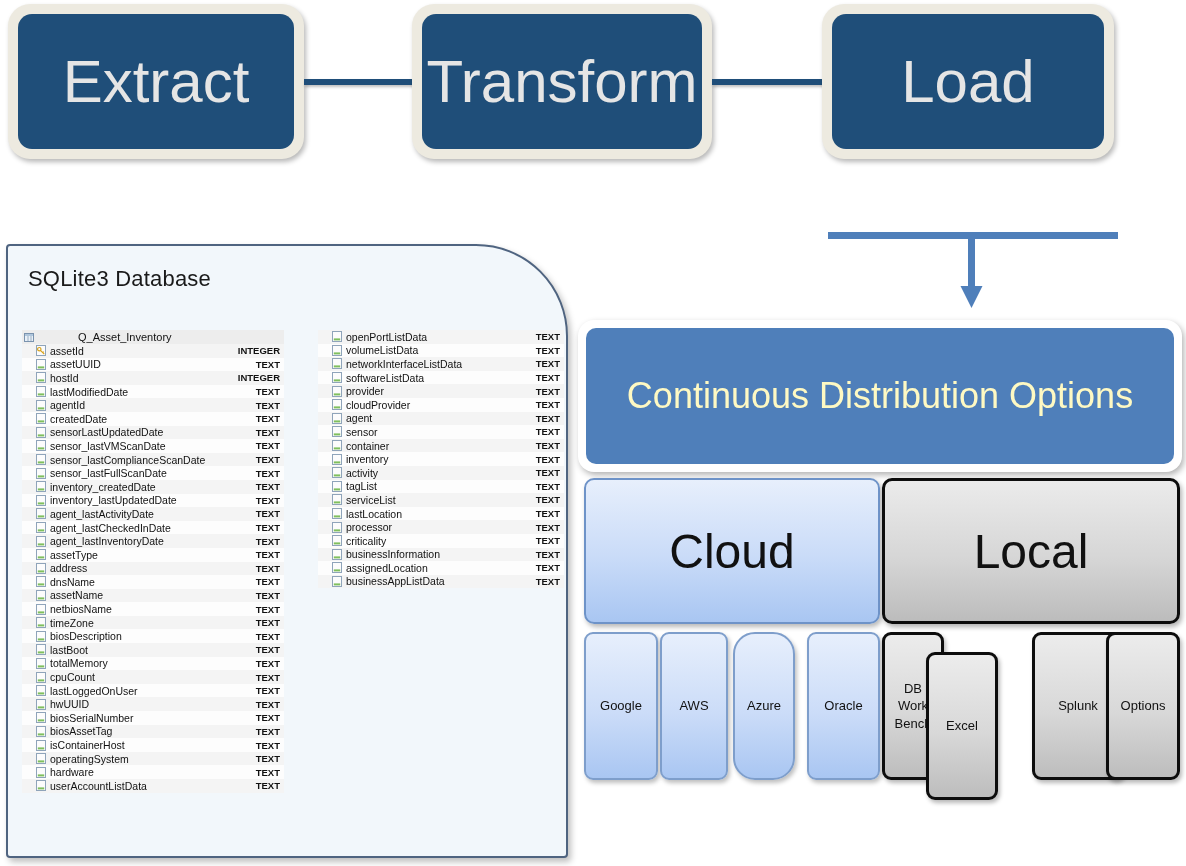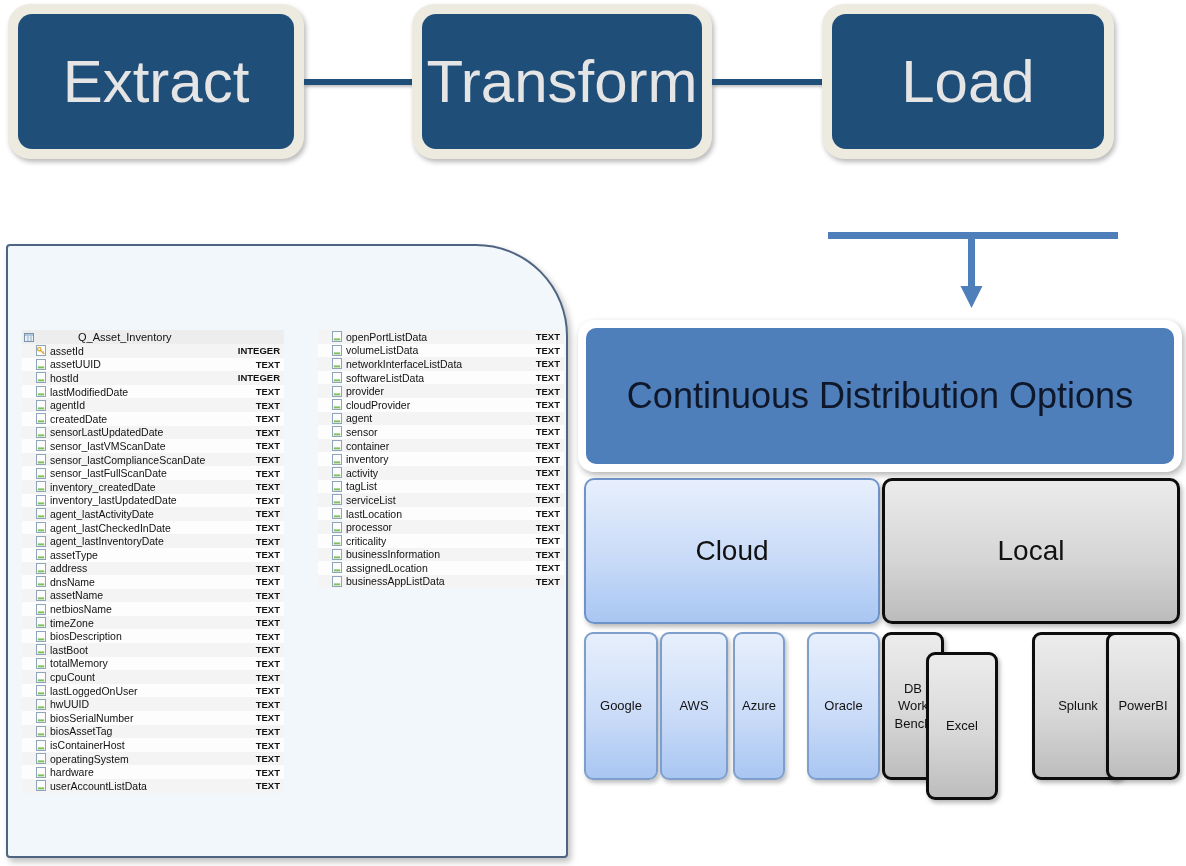--- a/index.html
+++ b/index.html
@@ -147,21 +147,21 @@
     height: 100%;
     background: #4F7FBA;
     border-radius: 10px;
     display: flex;
     align-items: center;
     justify-content: center;
     text-align: center;
     box-sizing: border-box;
   }
   #cdo-label {
-    color: #0f172a;
+    color: #fef9c3;
     font-size: 36px;
     line-height: 1.15;
     padding: 0 14px;
   }
 
   
   .big-opt {
     position: absolute;
     display: flex;
     align-items: center;
@@ -175,21 +175,21 @@
     border-radius: 10px;
     box-shadow: 2px 3px 5px rgba(0,0,0,0.28);
   }
   #opt-local {
     left: 882px; top: 478px; width: 298px; height: 146px;
     background: linear-gradient(to bottom, #EBEBEB 0%, #D6D6D6 55%, #BCBCBC 100%);
     border: 3px solid #0d0d0d;
     border-radius: 10px;
     box-shadow: 2px 3px 5px rgba(0,0,0,0.3);
   }
-  .big-opt-label { font-size: 28px; color: #111; }
+  .big-opt-label { font-size: 48px; color: #111; }
 
   
   .tile {
     position: absolute;
     top: 632px;
     height: 148px;
     display: flex;
     align-items: center;
     justify-content: center;
     text-align: center;
@@ -206,21 +206,21 @@
     box-shadow: 2px 3px 4px rgba(0,0,0,0.25);
   }
   .tile.local {
     background: linear-gradient(to bottom, #ECECEC 0%, #D8D8D8 55%, #BDBDBD 100%);
     border: 3px solid #0d0d0d;
     border-radius: 9px;
     box-shadow: 2px 3px 4px rgba(0,0,0,0.28);
   }
   #tile-0 { left: 584px; width: 74px; }
   #tile-1 { left: 660px; width: 68px; }
-  #tile-2 { left: 733px; width: 52px; }
+  #tile-2 { left: 733px; width: 62px; border-radius: 22px; }
   #tile-3 { left: 807px; width: 73px; }
   #tile-4 { left: 882px; width: 62px; }
   #tile-5 { left: 926px; width: 72px; margin-top: 20px; }
   #tile-6 { left: 1032px; width: 92px; }
   #tile-7 { left: 1106px; width: 74px; }
 </style>
 </head>
 <body>
 
 <div class="etl-box" id="etl-extract">
@@ -247,20 +247,21 @@
 
 <svg id="flow-arrow" viewBox="0 0 290 78">
   <g fill="#4F7FBA">
     <rect x="0" y="0" width="290" height="7"></rect>
     <rect x="140" y="0" width="7" height="58"></rect>
     <polygon points="132.5,54 154.5,54 143.5,76"></polygon>
   </g>
 </svg>
 
 <div id="db-panel">
+  <div id="db-title">SQLite3 Database</div>
 
   <div class="col-wrap" id="col-left">
     <div class="table-header">
       <svg class="ic" viewBox="0 0 10 11">
         <rect x="0.5" y="1.5" width="9" height="8" fill="#E8F0F8" stroke="#7A93AE"></rect>
         <rect x="1" y="2" width="8" height="2" fill="#AFC6DC"></rect>
         <line x1="4" y1="4" x2="4" y2="9.5" stroke="#7A93AE" stroke-width="0.7"></line>
         <line x1="7" y1="4" x2="7" y2="9.5" stroke="#7A93AE" stroke-width="0.7"></line>
       </svg>
       <span>Q_Asset_Inventory</span>
@@ -720,14 +721,14 @@
 <div class="tile local" id="tile-4">
     <span>DB Work Bench</span>
   </div>
 <div class="tile local" id="tile-5">
     <span>Excel</span>
   </div>
 <div class="tile local" id="tile-6">
     <span>Splunk</span>
   </div>
 <div class="tile local" id="tile-7">
-    <span>PowerBI</span>
+    <span>Options</span>
   </div>
 
 </body></html>

